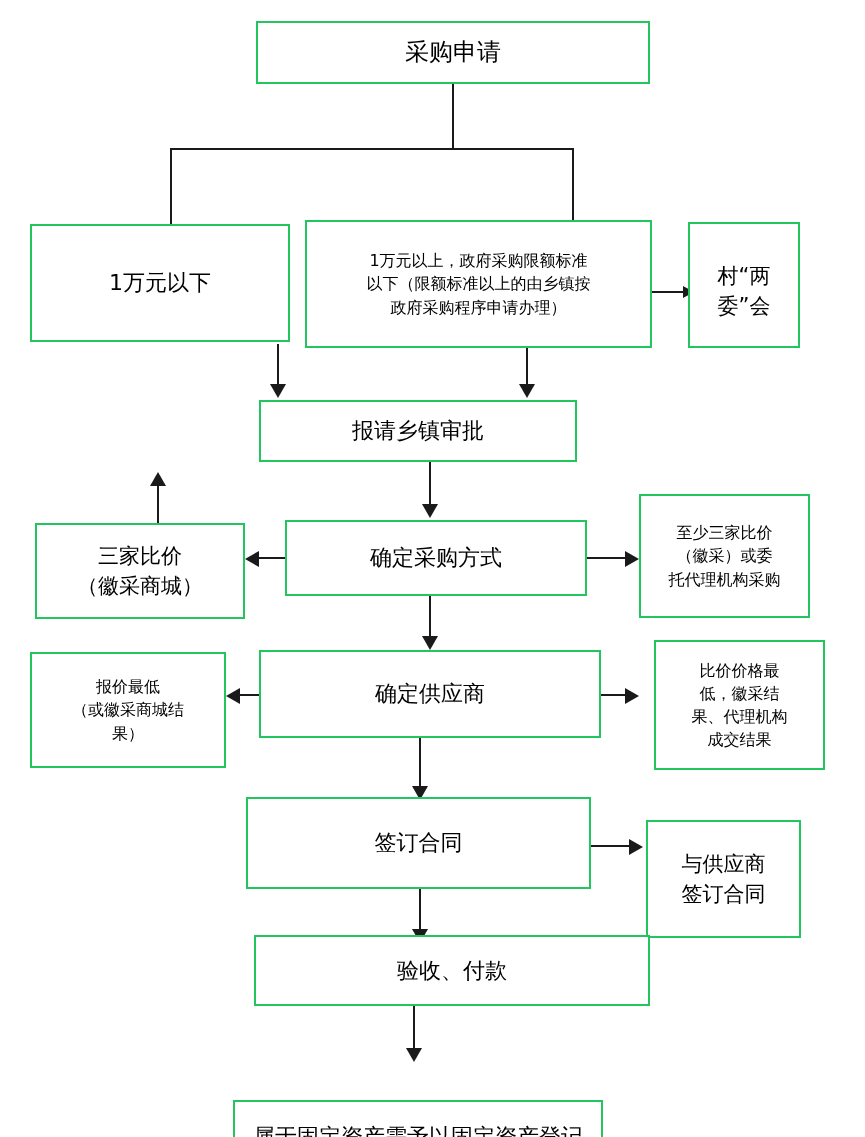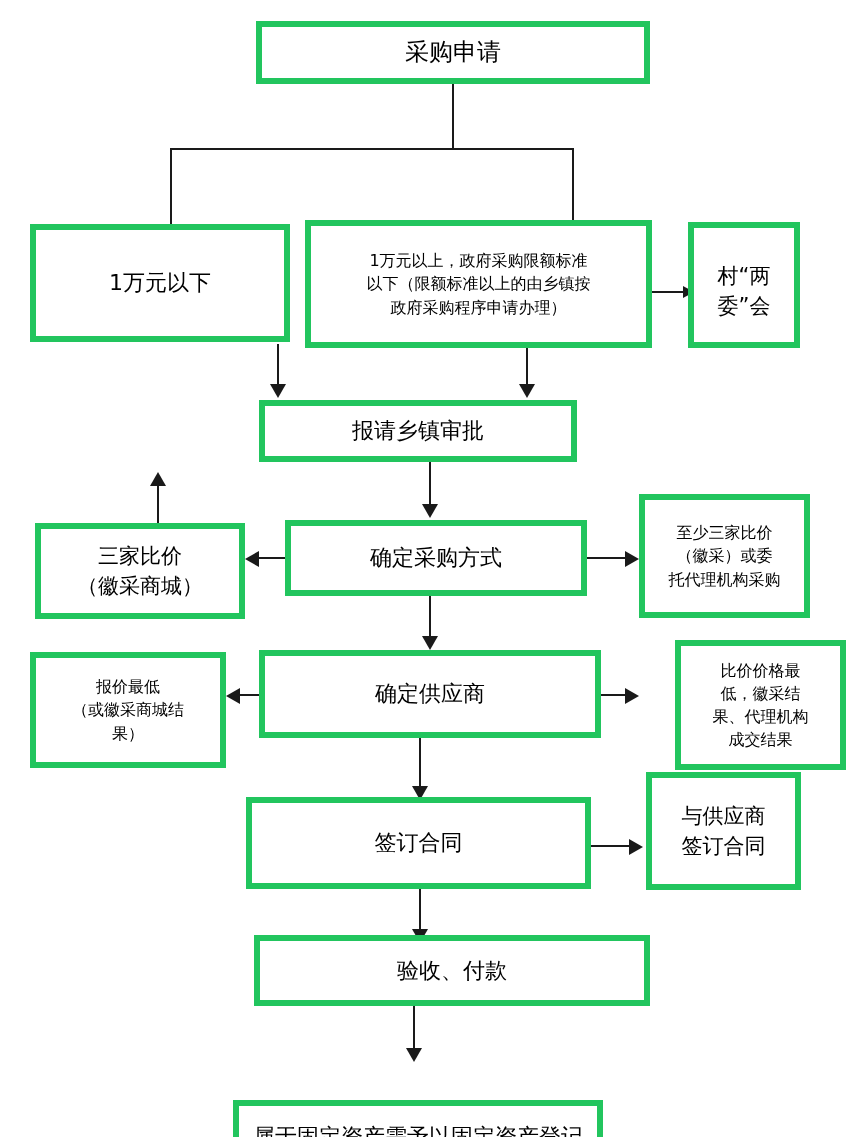--- a/index.html
+++ b/index.html
@@ -15,21 +15,21 @@
   #flowchart {
     position: relative;
     width: 865px;
     height: 1137px;
     background: #ffffff;
     overflow: hidden;
   }
   .node {
     position: absolute;
     box-sizing: border-box;
-    border: 6px solid #22c55e;
+    border: 2px solid #22c55e;
     background: #ffffff;
     display: flex;
     align-items: center;
     justify-content: center;
     text-align: center;
     line-height: 1.45;
     color: #000000;
     padding: 2px 6px;
     overflow: hidden;
   }
@@ -167,41 +167,41 @@
   <div class="node fs-22" style="left:259px; top:650px; width:342px; height:88px;">
     <span class="txt">确定供应商</span>
   </div>
 
   <div class="node fs-20" style="left:30px; top:652px; width:196px; height:116px;">
     <span class="txt">报价最低
 （或徽采商城结
 果）</span>
   </div>
 
-  <div class="node fs-20" style="left:675px; top:640px; width:171px; height:130px;">
+  <div class="node fs-20" style="left:654px; top:640px; width:171px; height:130px;">
     <span class="txt">比价价格最
 低，徽采结
 果、代理机构
 成交结果</span>
   </div>
 
   <div class="ln h" style="left:240px; top:694px; width:19px;"></div>
   <div class="arrow left" style="left:226px; top:688px;"></div>
 
   <div class="ln h" style="left:601px; top:694px; width:25px;"></div>
   <div class="arrow right" style="left:625px; top:688px;"></div>
 
   <div class="ln v" style="left:419px; top:738px; height:50px;"></div>
   <div class="arrow down" style="left:412px; top:786px;"></div>
 
   <div class="node fs-22" style="left:246px; top:797px; width:345px; height:92px;">
     <span class="txt">签订合同</span>
   </div>
 
-  <div class="node fs-21" style="left:646px; top:772px; width:155px; height:118px;text-align:center;">
+  <div class="node fs-21" style="left:646px; top:820px; width:155px; height:118px;text-align:center;">
     <span class="txt">与供应商
 签订合同</span>
   </div>
 
   <div class="ln h" style="left:591px; top:845px; width:39px;"></div>
   <div class="arrow right" style="left:629px; top:839px;"></div>
 
   <div class="ln v" style="left:419px; top:889px; height:42px;"></div>
   <div class="arrow down" style="left:412px; top:929px;"></div>
 

